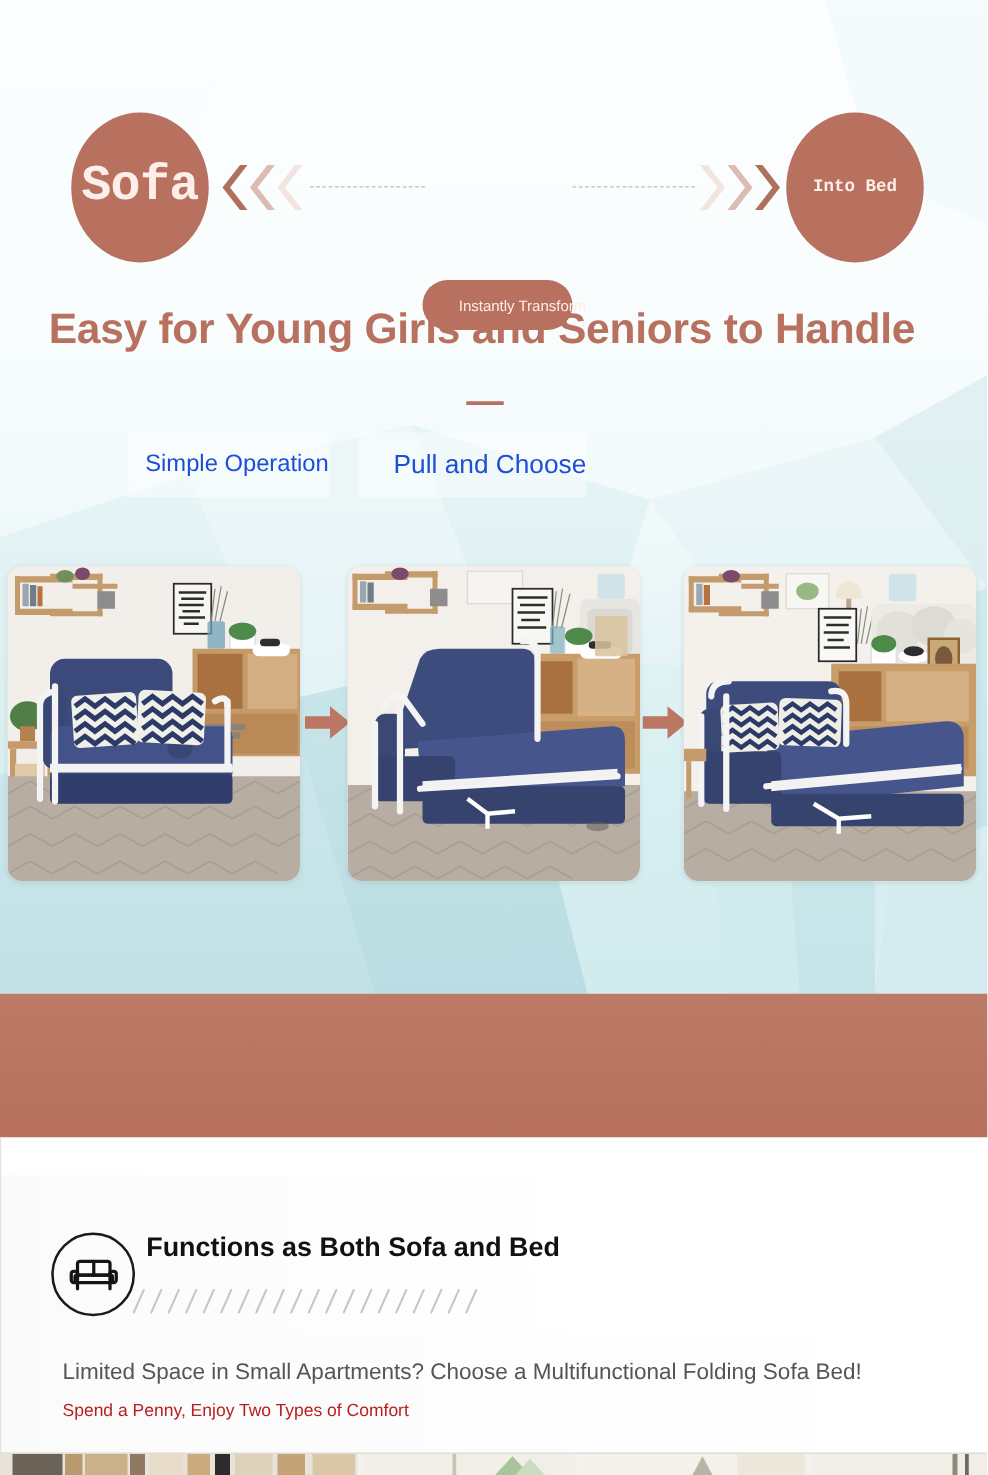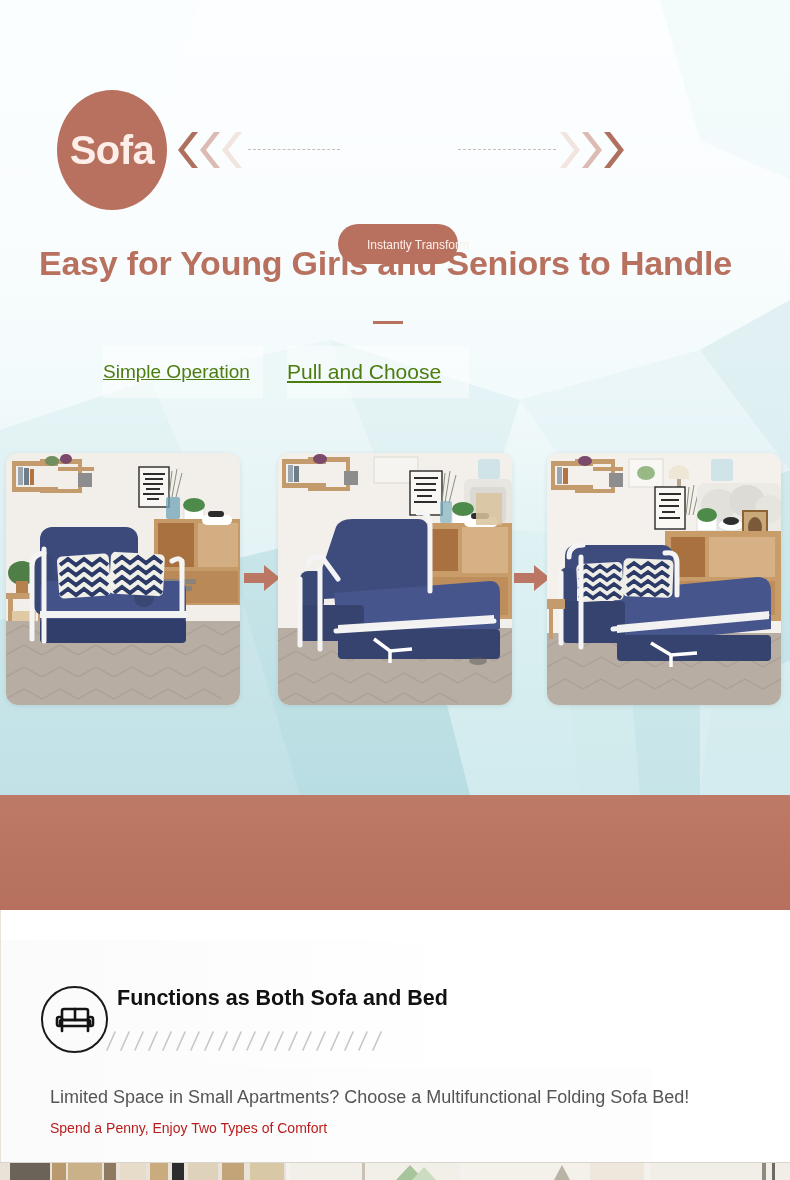--- a/index.html
+++ b/index.html
@@ -19,21 +19,21 @@
     overflow:hidden;
   }
   .poly{position:absolute;opacity:.55;}
 
   
   .flow{position:absolute;left:0;top:90px;width:790px;height:120px;}
   .circle{
     position:absolute;border-radius:50%;
     background:#b9715f;
     display:flex;align-items:center;justify-content:center;
-    color:#fdeee9;text-align:center;
+    color:#fdeee9;text-align:center;font-family:Liberation Mono, monospace;
   }
   .circle-sofa{left:57px;top:0;width:110px;height:120px;}
   .circle-sofa span{font-size:40px;font-weight:700;letter-spacing:-.5px;line-height:1;}
   .circle-bed{left:629px;top:0;width:110px;height:120px;}
   .circle-bed span{font-size:14px;font-weight:700;line-height:1;}
 
   .chev-group{position:absolute;top:40px;height:40px;display:flex;}
   .chev-left{left:176px;}
   .chev-right{left:560px;}
   .chev{width:22px;height:40px;}
@@ -63,23 +63,23 @@
   }
   .rule{
     position:absolute;left:373px;top:321px;width:30px;height:0;
     border-top:3px solid #b9715f;
   }
 
   
   .features{position:absolute;left:0;top:346px;width:790px;height:58px;}
   .feat{
     position:absolute;top:0;height:52px;
-    display:flex;align-items:center;justify-content:flex-start;
+    display:flex;align-items:center;justify-content:flex-end;
     background:rgba(255,255,255,.45);
-    color:#4d7c0f;white-space:nowrap;text-decoration:underline;
+    color:#1d4ed8;white-space:nowrap;
   }
   .feat-0{left:103px;width:160px;font-size:19px;font-weight:400;}
   .feat-1{left:287px;width:182px;font-size:21px;font-weight:500;}
   .feat-2{left:480px;width:196px;font-size:12.5px;font-weight:500;}
 
   
   .photos{position:absolute;left:0;top:453px;width:790px;height:256px;}
   .photo{
     position:absolute;top:0;width:234px;height:252px;
     border-radius:12px;overflow:hidden;
@@ -206,20 +206,23 @@
         <polygon points="6,2 0,2 14,20 0,38 6,38 20,20" fill="#f2e4df"></polygon>
       </svg>
       <svg class="chev" viewBox="0 0 22 40">
         <polygon points="6,2 0,2 14,20 0,38 6,38 20,20" fill="#dcbcb2"></polygon>
       </svg>
       <svg class="chev" viewBox="0 0 22 40">
         <polygon points="6,2 0,2 14,20 0,38 6,38 20,20" fill="#b0705e"></polygon>
       </svg>
     </div>
 
+    <div class="circle circle-bed">
+      <span>Into Bed</span>
+    </div>
   </div>
 
   <div class="headline">Easy for Young Girls and Seniors to Handle</div>
   <div class="rule"></div>
 
   <div class="features">
     <div class="feat feat-0">
       <span>Simple Operation</span>
     </div>
     <div class="feat feat-1">

